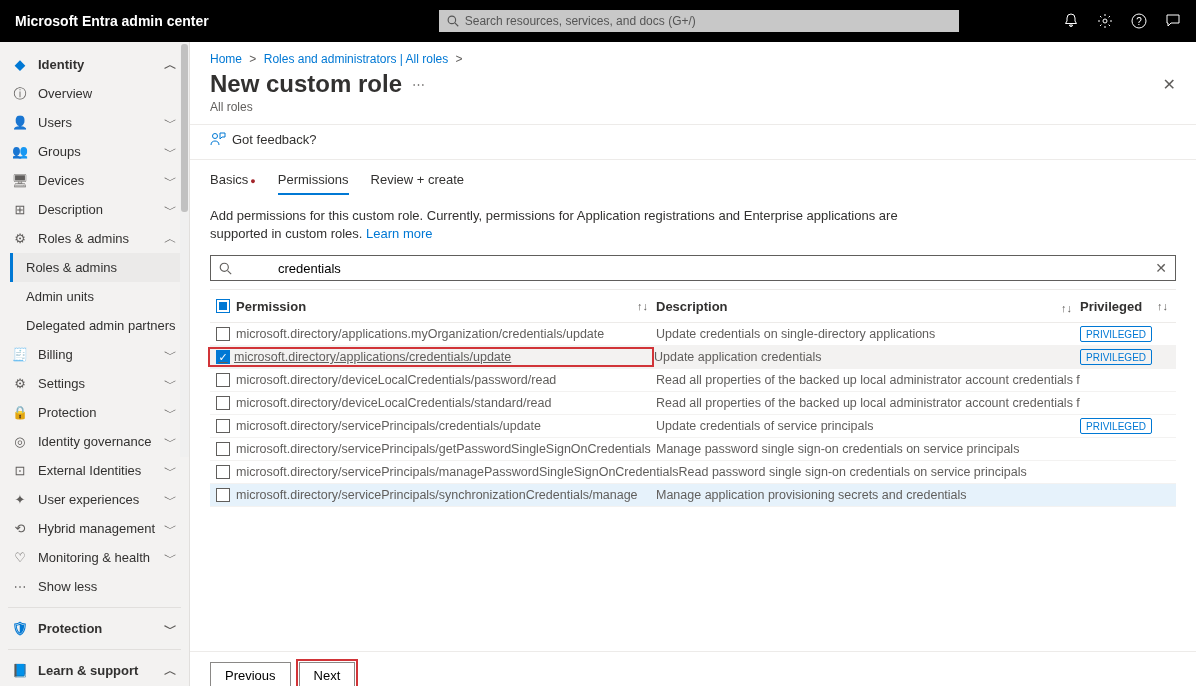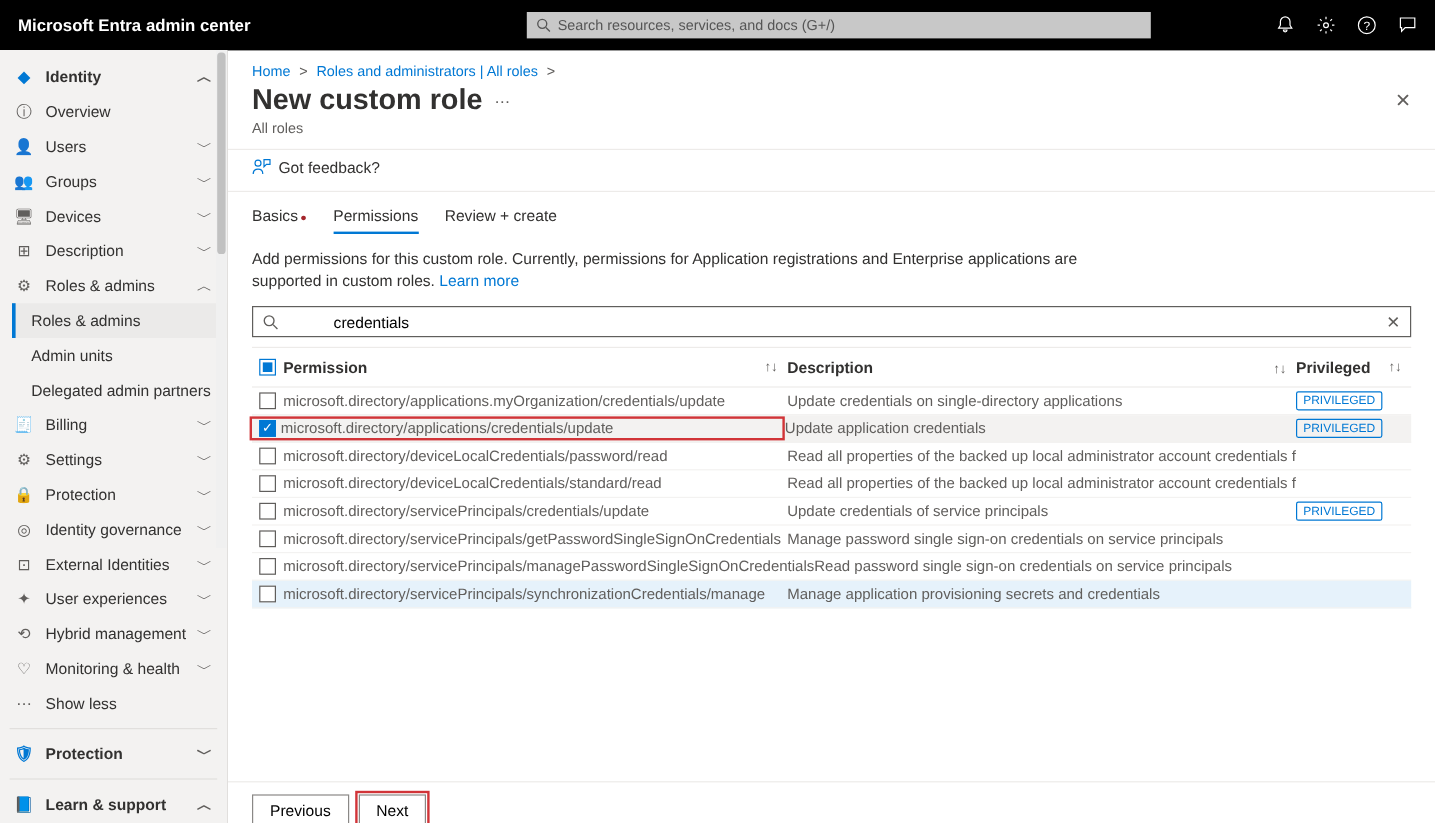--- a/index.html
+++ b/index.html
@@ -66,21 +66,21 @@
   .sort-ic { margin-left: auto; margin-right: 8px; color: #605e5c; font-size: 11px; }
   
   .perm-row { display: flex; align-items: center; height: 23px; border-bottom: 1px solid #f3f2f1; font-size: 12.5px; color: #605e5c; }
   .perm-row.hovered { background: #e6f2fb; }
   .perm-row.highlighted { background: #f3f2f1; }
   .cb { width: 14px; height: 14px; border: 1px solid #605e5c; background: #fff; display: inline-flex; align-items: center; justify-content: center; cursor: pointer; }
   .cb.checked { background: #0078d4; border-color: #0078d4; color: #fff; }
   .cb.checked::after { content: "✓"; font-size: 11px; line-height: 1; }
   .cb.indet { background: #fff; border-color: #0078d4; }
   .cb.indet::after { content: ""; width: 8px; height: 8px; background: #0078d4; }
-  .red-frame { border: 2px solid #d13438; padding: 0 2px; margin-left: -2px; display: flex; align-items: center; height: 20px; }
+  .red-frame { border: 2px solid #d13438; padding: 0 2px; margin-left: -2px; display: flex; align-items: center; height: 20px; text-decoration: underline; }
   .red-frame .col-cb { width: 22px; }
   
   .priv-badge { border: 1px solid #0078d4; color: #0078d4; font-size: 10px; padding: 0 5px; height: 16px; display: inline-flex; align-items: center; border-radius: 2px; }
 
   .footer-btns { padding: 10px 20px; display: flex; gap: 8px; border-top: 1px solid #edebe9; margin-top: auto; }
   .btn { height: 26px; padding: 0 14px; background: #fff; border: 1px solid #8a8886; font-size: 13px; cursor: pointer; font-family: inherit; }
   .btn.red-frame-btn { outline: 2px solid #d13438; outline-offset: 1px; }
 </style>
 </head>
 <body>

